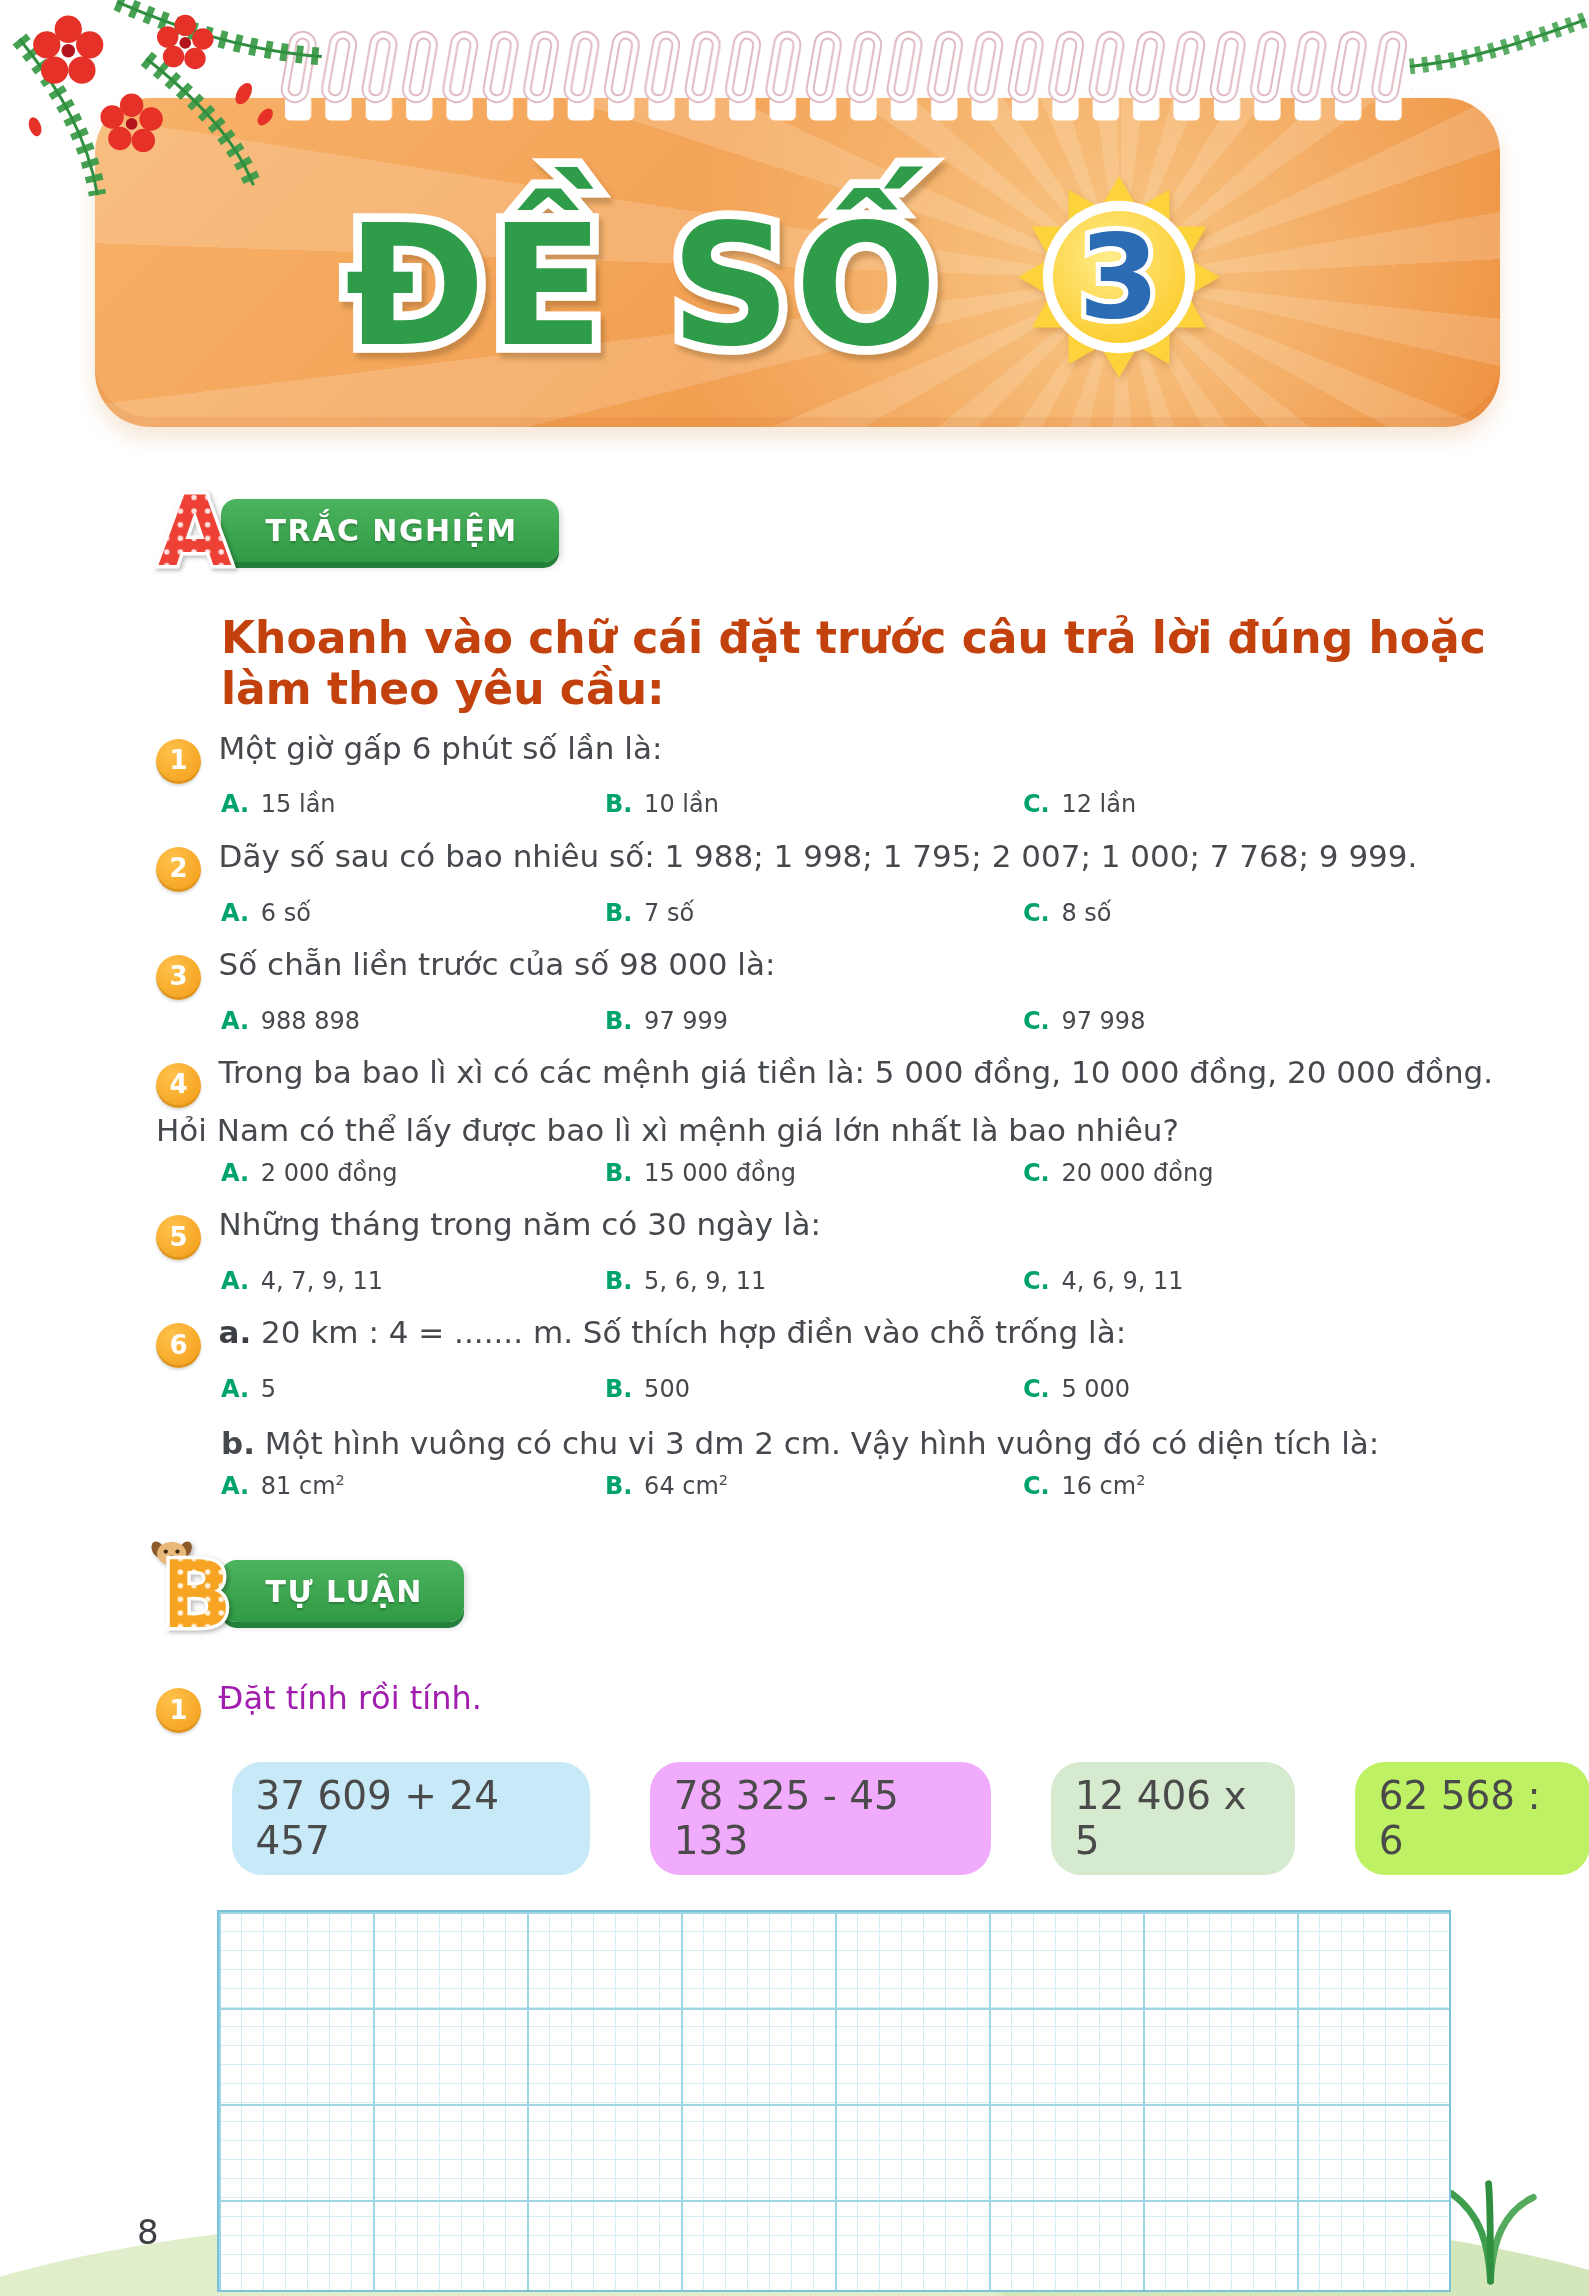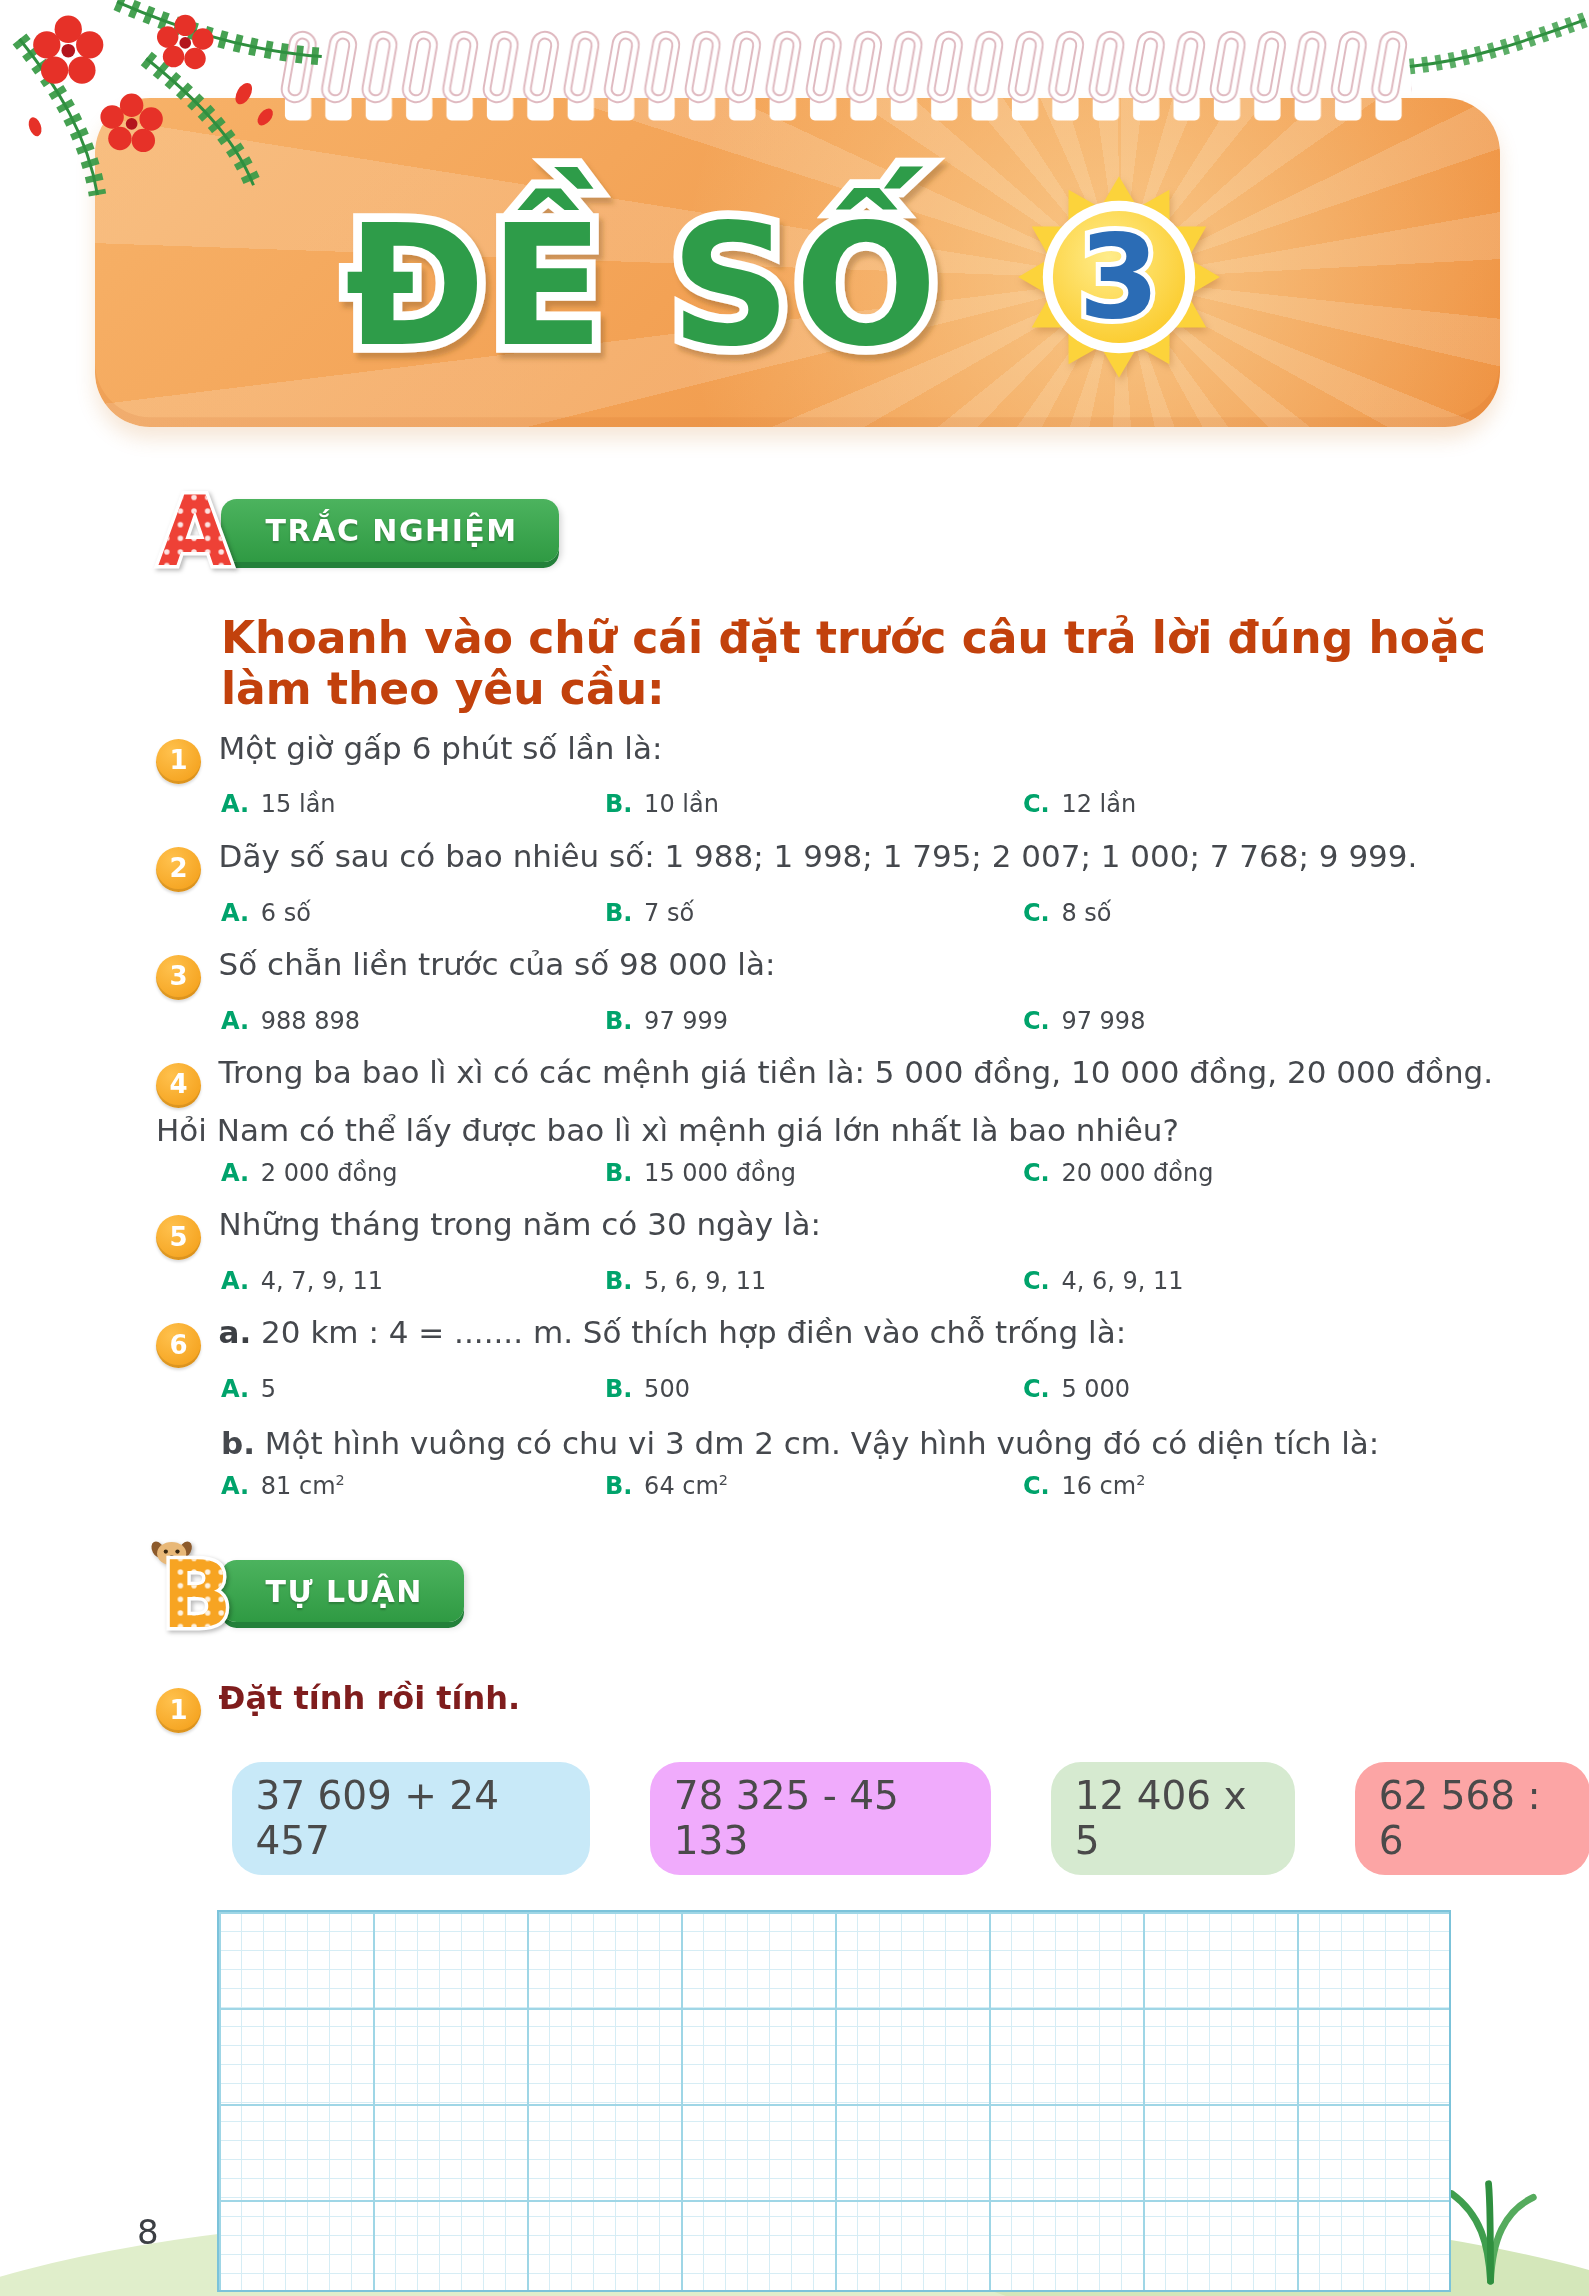--- a/index.html
+++ b/index.html
@@ -34,21 +34,21 @@
   .q-num{display:inline-flex;justify-content:center;align-items:center;width:45px;height:45px;border-radius:50%;
     background:radial-gradient(circle at 35% 28%,#ffc14d,#f29b13);color:#fff;font-weight:bold;font-size:26px;
     margin-right:17.6px;vertical-align:-10.7px;box-shadow:inset 0 -2.9px 0 rgba(0,0,0,.10),0 2px 2.9px rgba(0,0,0,.15);}
   .q b{color:#3c3f44;}
   .q-sub{margin:13.7px 0 3.9px 221px;font-size:31px;line-height:1.44;max-width:1297px;}
   .choices{margin:0 0 7.8px 221px;display:grid;grid-template-columns:384px 418px 1fr;font-size:24px;line-height:1.44;}
   .c-label{color:#00A36B;font-weight:bold;margin-right:11.7px;}
   sup{font-size:60%;}
 
   .b-q{margin:33px 0 0 156px;font-size:32px;}
-  .b-q .wq{color:#7f1d1d;font-weight:bold;}
+  .b-q .wq{color:#a21caf;font-weight:normal;}
 
   .pill-row{display:flex;gap:60px;margin:29px 0 0 232px;}
   .pill{font-size:39px;padding:11.7px 23.4px;border-radius:30px;color:#4a4a4a;min-width:156px;}
 
   .grid-paper{margin:35px 0 0 217px;width:1234px;height:382px;border:2.9px solid #7cc3da;box-sizing:border-box;
     background-color:#ffffff;
     background-image:
       linear-gradient(#9fd6e6 2px, transparent 2px),
       linear-gradient(90deg,#9fd6e6 2px, transparent 2px),
       linear-gradient(#d6edf5 1px, transparent 1px),
@@ -256,21 +256,21 @@
     </div>
 
     <div class="b-q">
       <span class="q-num">1</span><span class="wq">Đặt tính rồi tính.</span>
     </div>
 
     <div class="pill-row">
       <span class="pill" style="background: rgb(200, 233, 248);">37 609 + 24 457</span>
       <span class="pill" style="background: #f0abfc;">78 325 - 45 133</span>
       <span class="pill" style="background: rgb(214, 234, 208);">12 406 x 5</span>
-      <span class="pill" style="background: #fca5a5;">62 568 : 6</span>
+      <span class="pill" style="background: #bef264;">62 568 : 6</span>
     </div>
 
     <div class="grid-paper"></div>
 
   </div>
 
   <div class="footer-scene">
     <div class="hill-r"></div>
     <div class="hill-l"></div>
     <div class="hill-dots"></div>

